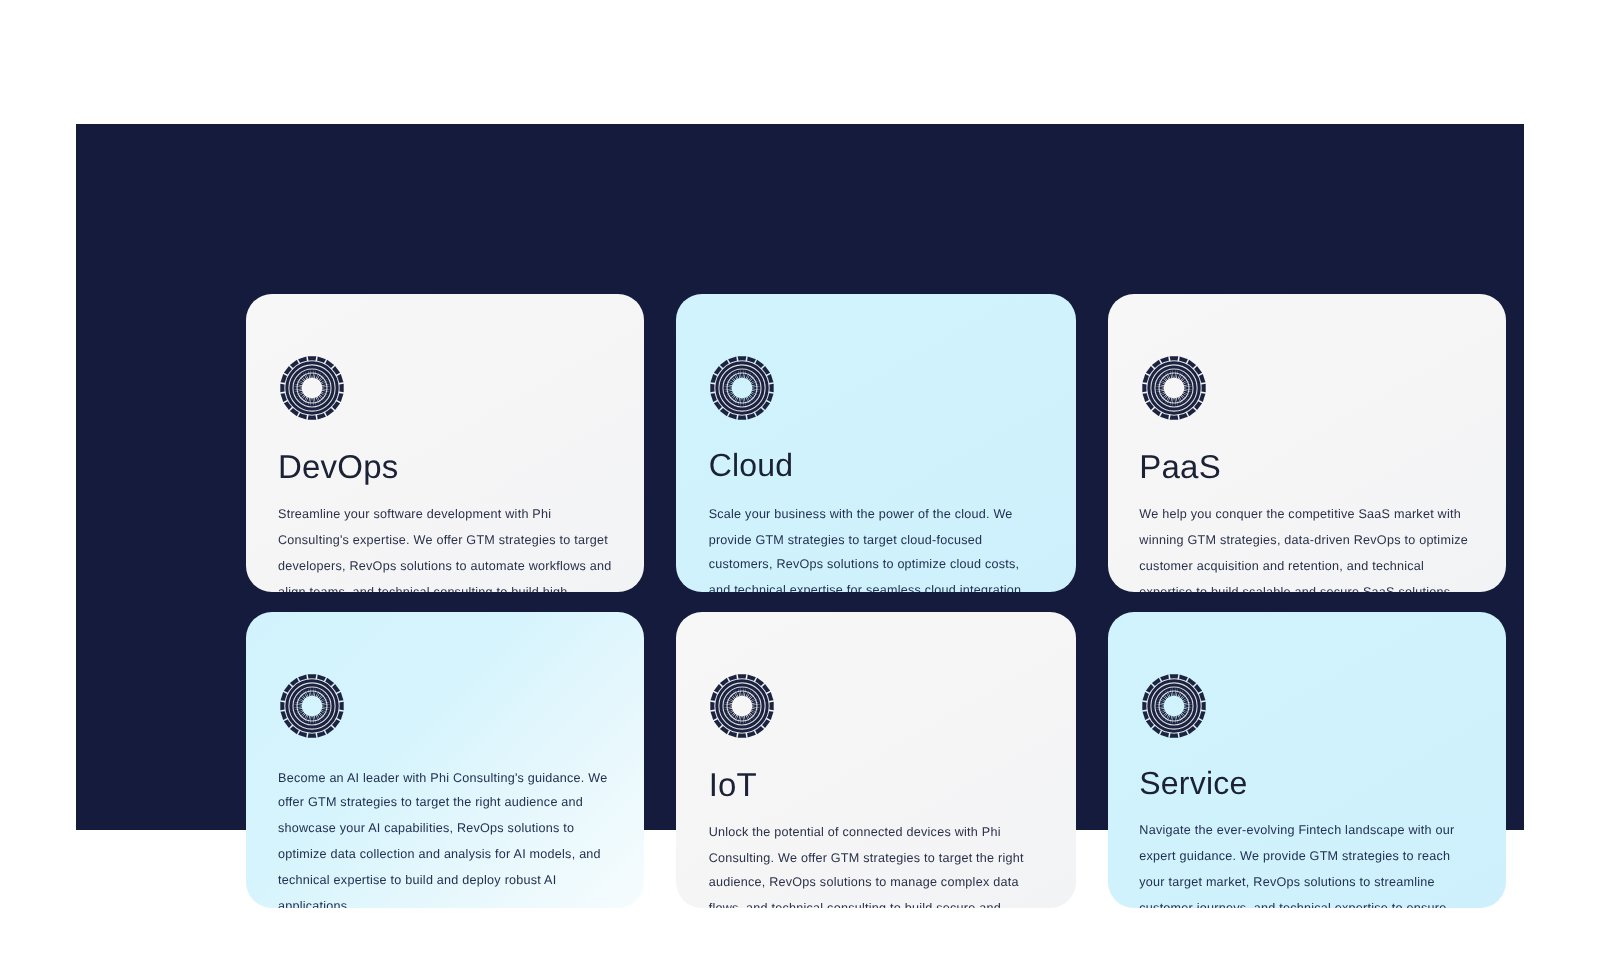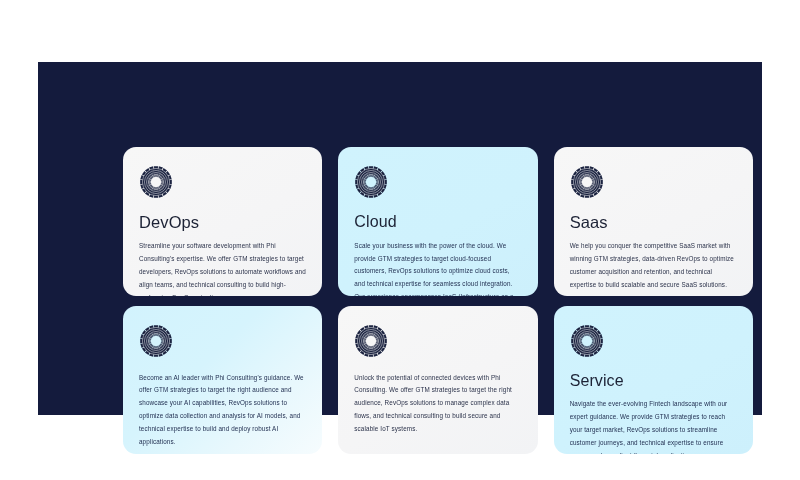--- a/index.html
+++ b/index.html
@@ -43,21 +43,21 @@
     grid-template-columns: 1fr 1fr 1fr;
     grid-template-rows: 1fr 1fr;
     column-gap: 16px;
     row-gap: 10px;
   }
 
   .card {
     position: relative;
     border-radius: 13px;
     box-sizing: border-box;
-    padding: 18px 16px 14px 16px;
+    padding: 30px 16px 14px 16px;
     overflow: hidden;
     display: flex;
     flex-direction: column;
   }
 
   
   .card.theme-light {
     background: linear-gradient(150deg, #f7f7f7 0%, #f5f5f6 55%, #f2f3f5 100%);
   }
   
@@ -276,21 +276,21 @@
                 <path d="M63.15,42.79 L63.56,43.59 L86.95,34.67 L84.12,29.12 Z" fill="#1b2340"></path>
                 <path d="M64.01,44.63 L64.49,46.11 L96.25,41.63 L92.33,29.58 Z" fill="#1b2340"></path>
                 <path d="M64.74,47.21 L64.88,48.10 L89.87,46.84 L88.90,40.68 Z" fill="#1b2340"></path>
                 <circle cx="50" cy="50" r="22" fill="none" stroke="rgba(255,255,255,0.85)" stroke-width="1.6"></circle>
                 <circle cx="50" cy="50" r="28" fill="none" stroke="rgba(255,255,255,0.85)" stroke-width="1.6"></circle>
                 <circle cx="50" cy="50" r="34" fill="none" stroke="rgba(255,255,255,0.85)" stroke-width="1.6"></circle>
                 <circle cx="50" cy="50" r="40" fill="none" stroke="rgba(255,255,255,0.85)" stroke-width="1.6"></circle>
               </g>
             </svg>
         </div>
-        <h3 class="card-title">Saas</h3>
+        <h3 class="card-title">PaaS</h3>
         <p class="card-desc">We help you conquer the competitive SaaS market with winning GTM strategies, data-driven RevOps to optimize customer acquisition and retention, and technical expertise to build scalable and secure SaaS solutions.</p>
       </div>
 
       <div class="card theme-cyan-fade">
         <div class="card-icon">
           <svg viewBox="0 0 100 100" xmlns="http://www.w3.org/2000/svg">
             <g id="spokes-4"></g>
           <g>
                 <path d="M64.98,49.22 L64.98,50.78 L96.57,56.34 L96.57,43.66 Z" fill="#1b2340"></path>
                 <path d="M64.88,51.90 L64.74,52.79 L88.90,59.32 L89.87,53.16 Z" fill="#1b2340"></path>
@@ -387,20 +387,21 @@
                 <path d="M63.15,42.79 L63.56,43.59 L86.95,34.67 L84.12,29.12 Z" fill="#1b2340"></path>
                 <path d="M64.01,44.63 L64.49,46.11 L96.25,41.63 L92.33,29.58 Z" fill="#1b2340"></path>
                 <path d="M64.74,47.21 L64.88,48.10 L89.87,46.84 L88.90,40.68 Z" fill="#1b2340"></path>
                 <circle cx="50" cy="50" r="22" fill="none" stroke="rgba(255,255,255,0.85)" stroke-width="1.6"></circle>
                 <circle cx="50" cy="50" r="28" fill="none" stroke="rgba(255,255,255,0.85)" stroke-width="1.6"></circle>
                 <circle cx="50" cy="50" r="34" fill="none" stroke="rgba(255,255,255,0.85)" stroke-width="1.6"></circle>
                 <circle cx="50" cy="50" r="40" fill="none" stroke="rgba(255,255,255,0.85)" stroke-width="1.6"></circle>
               </g>
             </svg>
         </div>
+        <h3 class="card-title">IoT</h3>
         <p class="card-desc">Unlock the potential of connected devices with Phi Consulting. We offer GTM strategies to target the right audience, RevOps solutions to manage complex data flows, and technical consulting to build secure and scalable IoT systems.</p>
       </div>
 
       <div class="card theme-cyan">
         <div class="card-icon">
           <svg viewBox="0 0 100 100" xmlns="http://www.w3.org/2000/svg">
             <g id="spokes-6"></g>
           <g>
                 <path d="M64.98,49.22 L64.98,50.78 L96.57,56.34 L96.57,43.66 Z" fill="#1b2340"></path>
                 <path d="M64.88,51.90 L64.74,52.79 L88.90,59.32 L89.87,53.16 Z" fill="#1b2340"></path>

